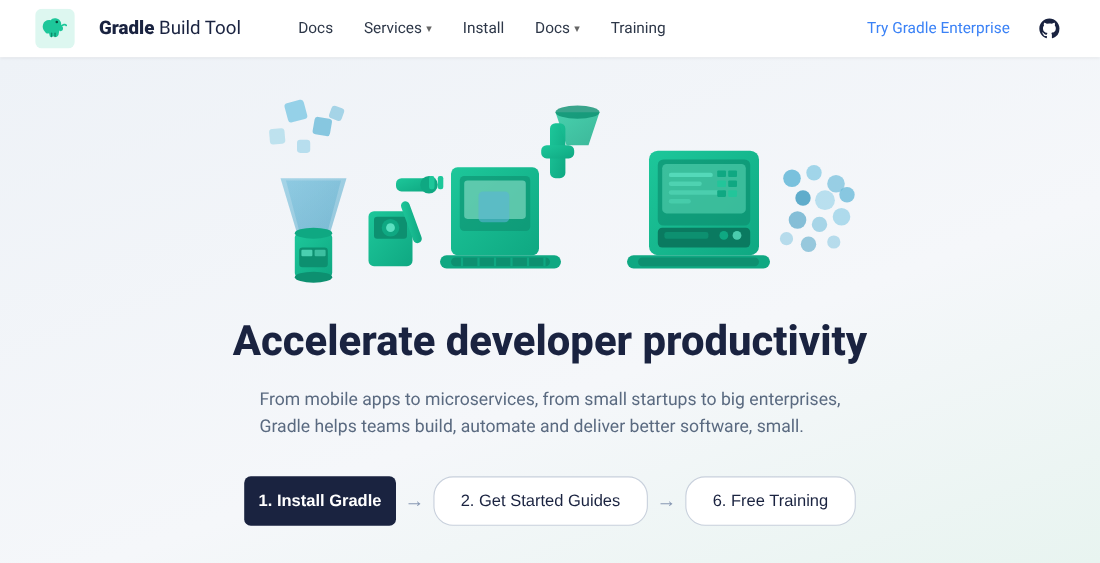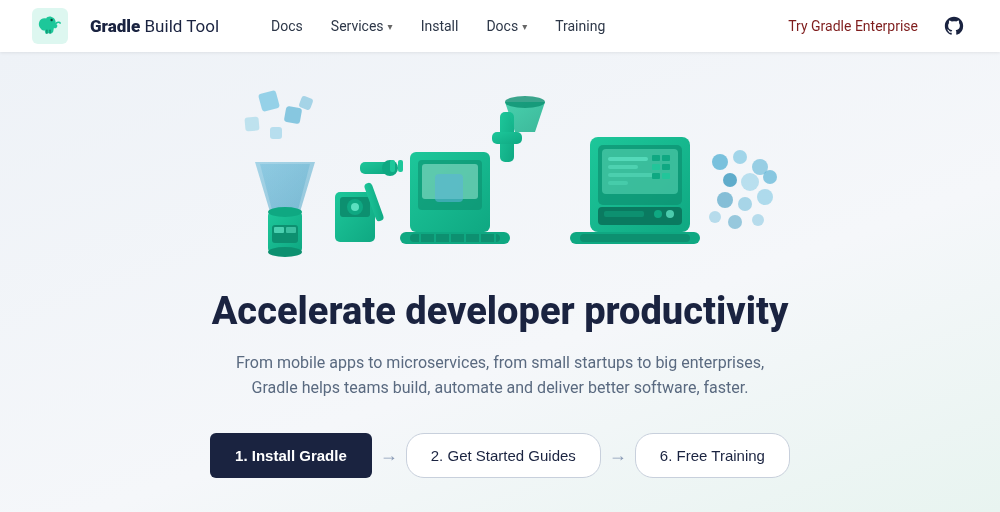--- a/index.html
+++ b/index.html
@@ -61,21 +61,21 @@
       white-space: nowrap;
     }
     .nav-chevron {
       font-size: 10px;
       color: #666;
     }
     .nav-try {
       margin-left: auto;
       padding: 6px 14px;
       font-size: 14px;
-      color: #7f1d1d;
+      color: #3b82f6;
       cursor: pointer;
     }
     .nav-github {
       margin-left: 8px;
       width: 28px;
       height: 28px;
       display: flex;
       align-items: center;
       justify-content: center;
       cursor: pointer;
@@ -113,38 +113,38 @@
       font-size: 38px;
       font-weight: 800;
       color: #1a2340;
       text-align: right;
       line-height: 1.15;
       margin-bottom: 16px;
     }
     .hero-subtitle {
       font-size: 16px;
       color: #5a6a80;
-      text-align: center;
+      text-align: left;
       line-height: 1.6;
       max-width: 560px;
       margin-bottom: 32px;
     }
 
     
     .cta-row {
       display: flex;
       align-items: center;
       gap: 0;
     }
     .cta-btn-primary {
       background: #1a2340;
       color: #ffffff;
       border: none;
       border-radius: 6px;
-      padding: 14px 25px;
+      padding: 14px 13px;
       font-size: 15px;
       font-weight: 600;
       cursor: pointer;
       white-space: nowrap;
     }
     .cta-arrow {
       font-size: 18px;
       color: #8a9ab5;
       margin: 0 8px;
     }
@@ -327,21 +327,21 @@
         <circle cx="25" cy="70" r="7" fill="#3a9abf" opacity="0.5"></circle>
         <circle cx="48" cy="68" r="6" fill="#5ab4d6" opacity="0.4"></circle>
       </g>
     </svg>
   </div>
 
   <h1 class="hero-title">Accelerate developer productivity</h1>
 
   <p class="hero-subtitle">
     <span>From mobile apps to microservices, from small startups to big enterprises,</span><br>
-    <span>Gradle helps teams build, automate and deliver better software, faster.</span>
+    <span>Gradle helps teams build, automate and deliver better software, small.</span>
   </p>
 
   <div class="cta-row">
     <button class="cta-btn-primary">1. Install Gradle</button>
     <span class="cta-arrow">→</span>
     <button class="cta-btn-secondary">2. Get Started Guides</button>
     <span class="cta-arrow">→</span>
     <button class="cta-btn-secondary">6. Free Training</button>
   </div>
 

